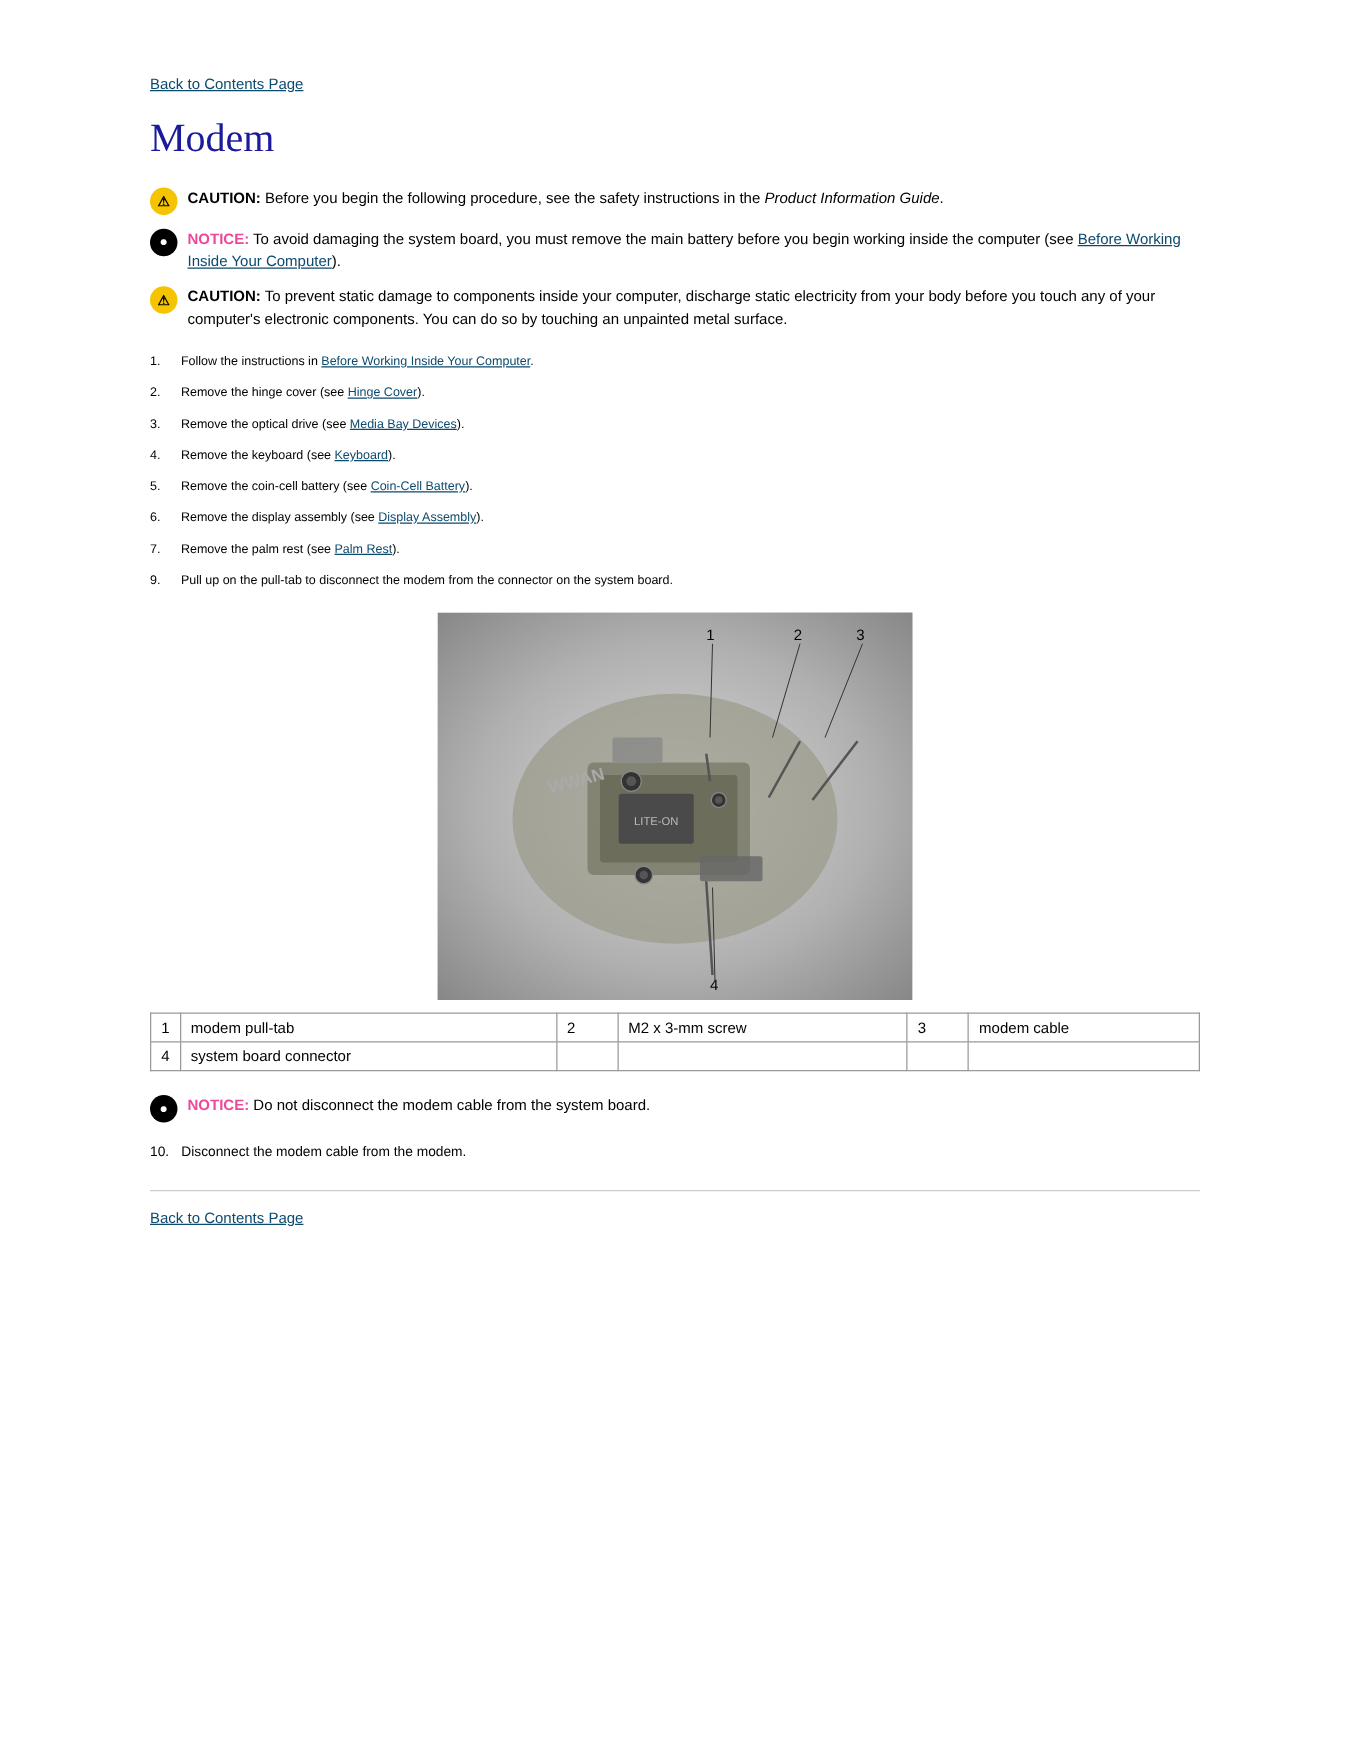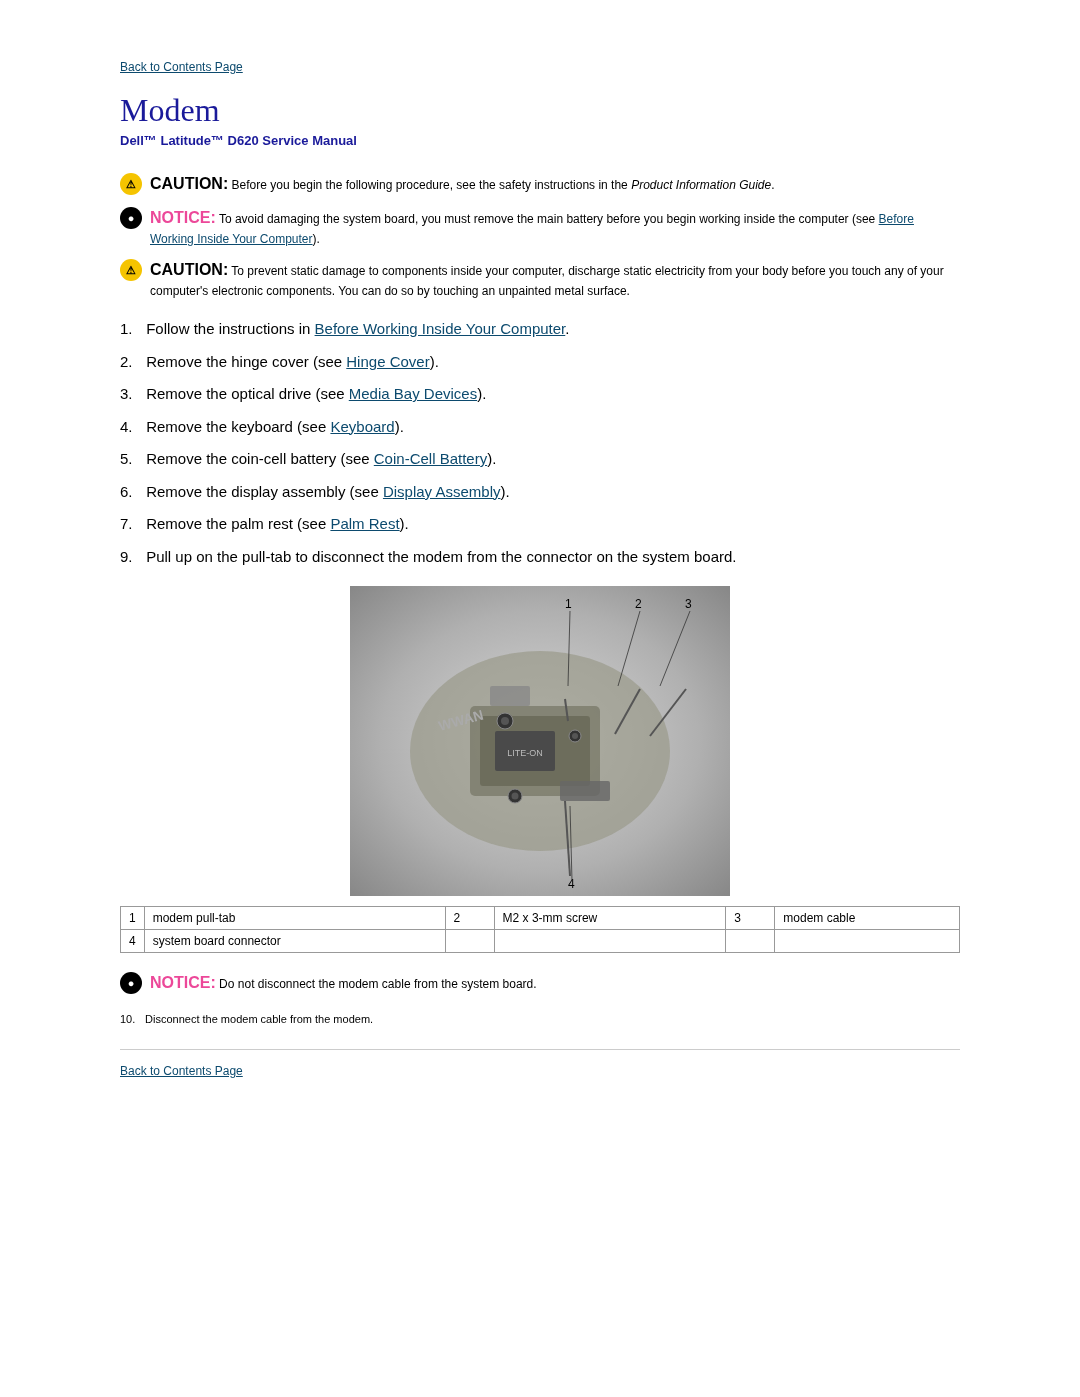--- a/index.html
+++ b/index.html
@@ -14,25 +14,25 @@
     }
     a { color: #0c4a6e; text-decoration: underline; }
     .back-link { font-size: 12px; margin-bottom: 18px; display: block; }
     .page-title { font-size: 32px; font-weight: normal; color: #1a1a9a; margin-bottom: 4px; font-family: Georgia, serif; }
     .product-title { font-size: 13px; font-weight: bold; color: #1a1a9a; margin-bottom: 24px; }
     .notice-block { display: flex; align-items: flex-start; margin-bottom: 10px; }
     .notice-icon { width: 22px; height: 22px; border-radius: 50%; display: inline-flex; align-items: center; justify-content: center; font-weight: bold; font-size: 13px; flex-shrink: 0; margin-right: 8px; margin-top: 1px; }
     .caution-icon { background: #f5c400; color: #000; font-size: 11px; }
     .notice-circle { background: #000; color: #fff; font-size: 11px; border-radius: 50%; }
     .notice-text { font-size: 12px; line-height: 1.5; }
-    .notice-label { font-weight: bold; font-size: 16px; }
+    .notice-label { font-weight: bold; font-size: 12px; }
     .notice-label.caution { color: #000; }
     .notice-label.notice { color: #ec4899; margin-top: 48px; }
     .steps-list { list-style: none; margin: 18px 0; }
-    .steps-list li { margin-bottom: 10px; font-size: 15px; line-height: 1.5; padding-left: 0; }
+    .steps-list li { margin-bottom: 10px; font-size: 10px; line-height: 1.5; padding-left: 0; }
     .step-num { display: inline-block; min-width: 22px; }
     .diagram-container { display: flex; justify-content: center; margin: 18px 0 10px 0; }
     .diagram-img {
       width: 380px;
       height: 310px;
       background: linear-gradient(135deg, #d0d0d0 0%, #b0b0b0 40%, #909090 60%, #c0c0c0 100%);
       position: relative;
       display: flex;
       align-items: center;
       justify-content: center;
@@ -48,21 +48,20 @@
     .divider { border: none; border-top: 1px solid #ccc; margin: 10px 0 14px 0; }
     .bottom-back { font-size: 12px; }
   </style>
 </head>
 <body>
 
 <a class="back-link" href="#">Back to Contents Page</a>
 
 <div>
   <div class="page-title">Modem</div>
-  <div class="product-title">Dell™ Latitude™ D620  Service Manual</div>
 </div>
 
 <div style="margin-top: 20px;">
 
   <div class="notice-block">
     <span class="notice-icon caution-icon">⚠</span>
     <span class="notice-text">
       <span class="notice-label caution">CAUTION:</span>
       Before you begin the following procedure, see the safety instructions in the <em>Product Information Guide</em>.
     </span>

